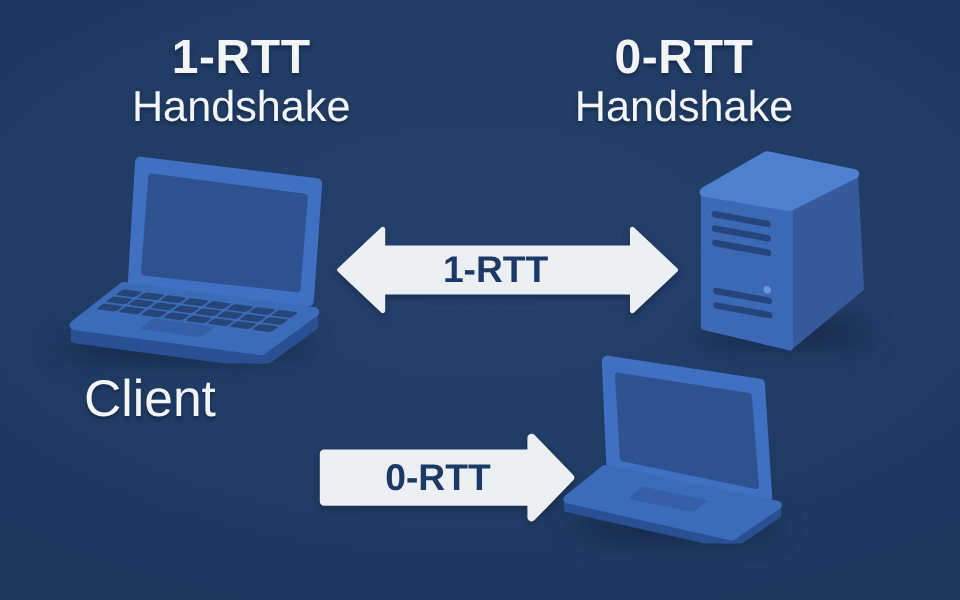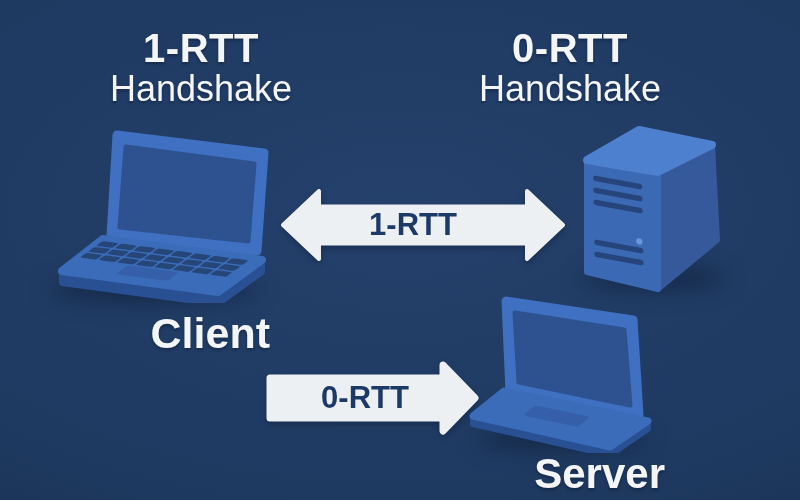--- a/index.html
+++ b/index.html
@@ -7,22 +7,22 @@
     position:relative;width:800px;height:500px;overflow:hidden;
     background:radial-gradient(ellipse 120% 100% at 50% 42%, #24416c 0%, #1f3a61 55%, #172e4f 100%);
     font-family:"Liberation Sans", sans-serif;
   }
   .title{position:absolute;top:26px;width:300px;text-align:center;color:#f3f5f7;
          text-shadow:0 2px 3px rgba(8,18,40,.4);}
   .title .t1{font-size:40px;font-weight:700;line-height:44px;letter-spacing:.5px;}
   .title .t2{font-size:36px;font-weight:400;line-height:38px;}
   .title-left{left:51px;}
   .title-right{left:420px;}
-  .node-label{position:absolute;width:200px;text-align:right;color:#f3f5f7;
-              font-size:43px;font-weight:700;line-height:46px;
+  .node-label{position:absolute;width:200px;text-align:left;color:#f3f5f7;
+              font-size:43px;font-weight:400;line-height:46px;
               text-shadow:0 2px 3px rgba(8,18,40,.4);}
   .label-client{left:70px;top:310px;}
   .label-server{left:465px;top:451px;font-size:42px;}
   .arrow-label{position:absolute;width:160px;text-align:center;color:#1c3a68;
                font-size:31px;font-weight:700;line-height:36px;}
   .arrow-label-1{left:333px;top:207px;}
   .arrow-label-0{left:285px;top:380px;}
   .dev{position:absolute;}
   .dev-client{left:45px;top:123px;}
   .dev-tower{left:565px;top:122px;}
@@ -127,15 +127,14 @@
     <g>
       <polygon points="8,128 145,159 183,133 183,141 145,167 8,136" fill="#2a5094" stroke="#2a5094" stroke-width="6" stroke-linejoin="round"></polygon>
       <polygon points="39,103 183,133 145,159 8,128" fill="#3b6cba" stroke="#3b6cba" stroke-width="7" stroke-linejoin="round"></polygon>
       <g transform="matrix(0.98,0.204,-0.779,0.628,39,103)">
         <rect x="40" y="10" width="56" height="16" rx="3" fill="#355fa8"></rect>
       </g>
     </g>
   </svg>
 
   <div class="node-label label-client">Client</div>
-  <div class="node-label label-server">Server</div>
 
 </div>
 
 </body></html>

